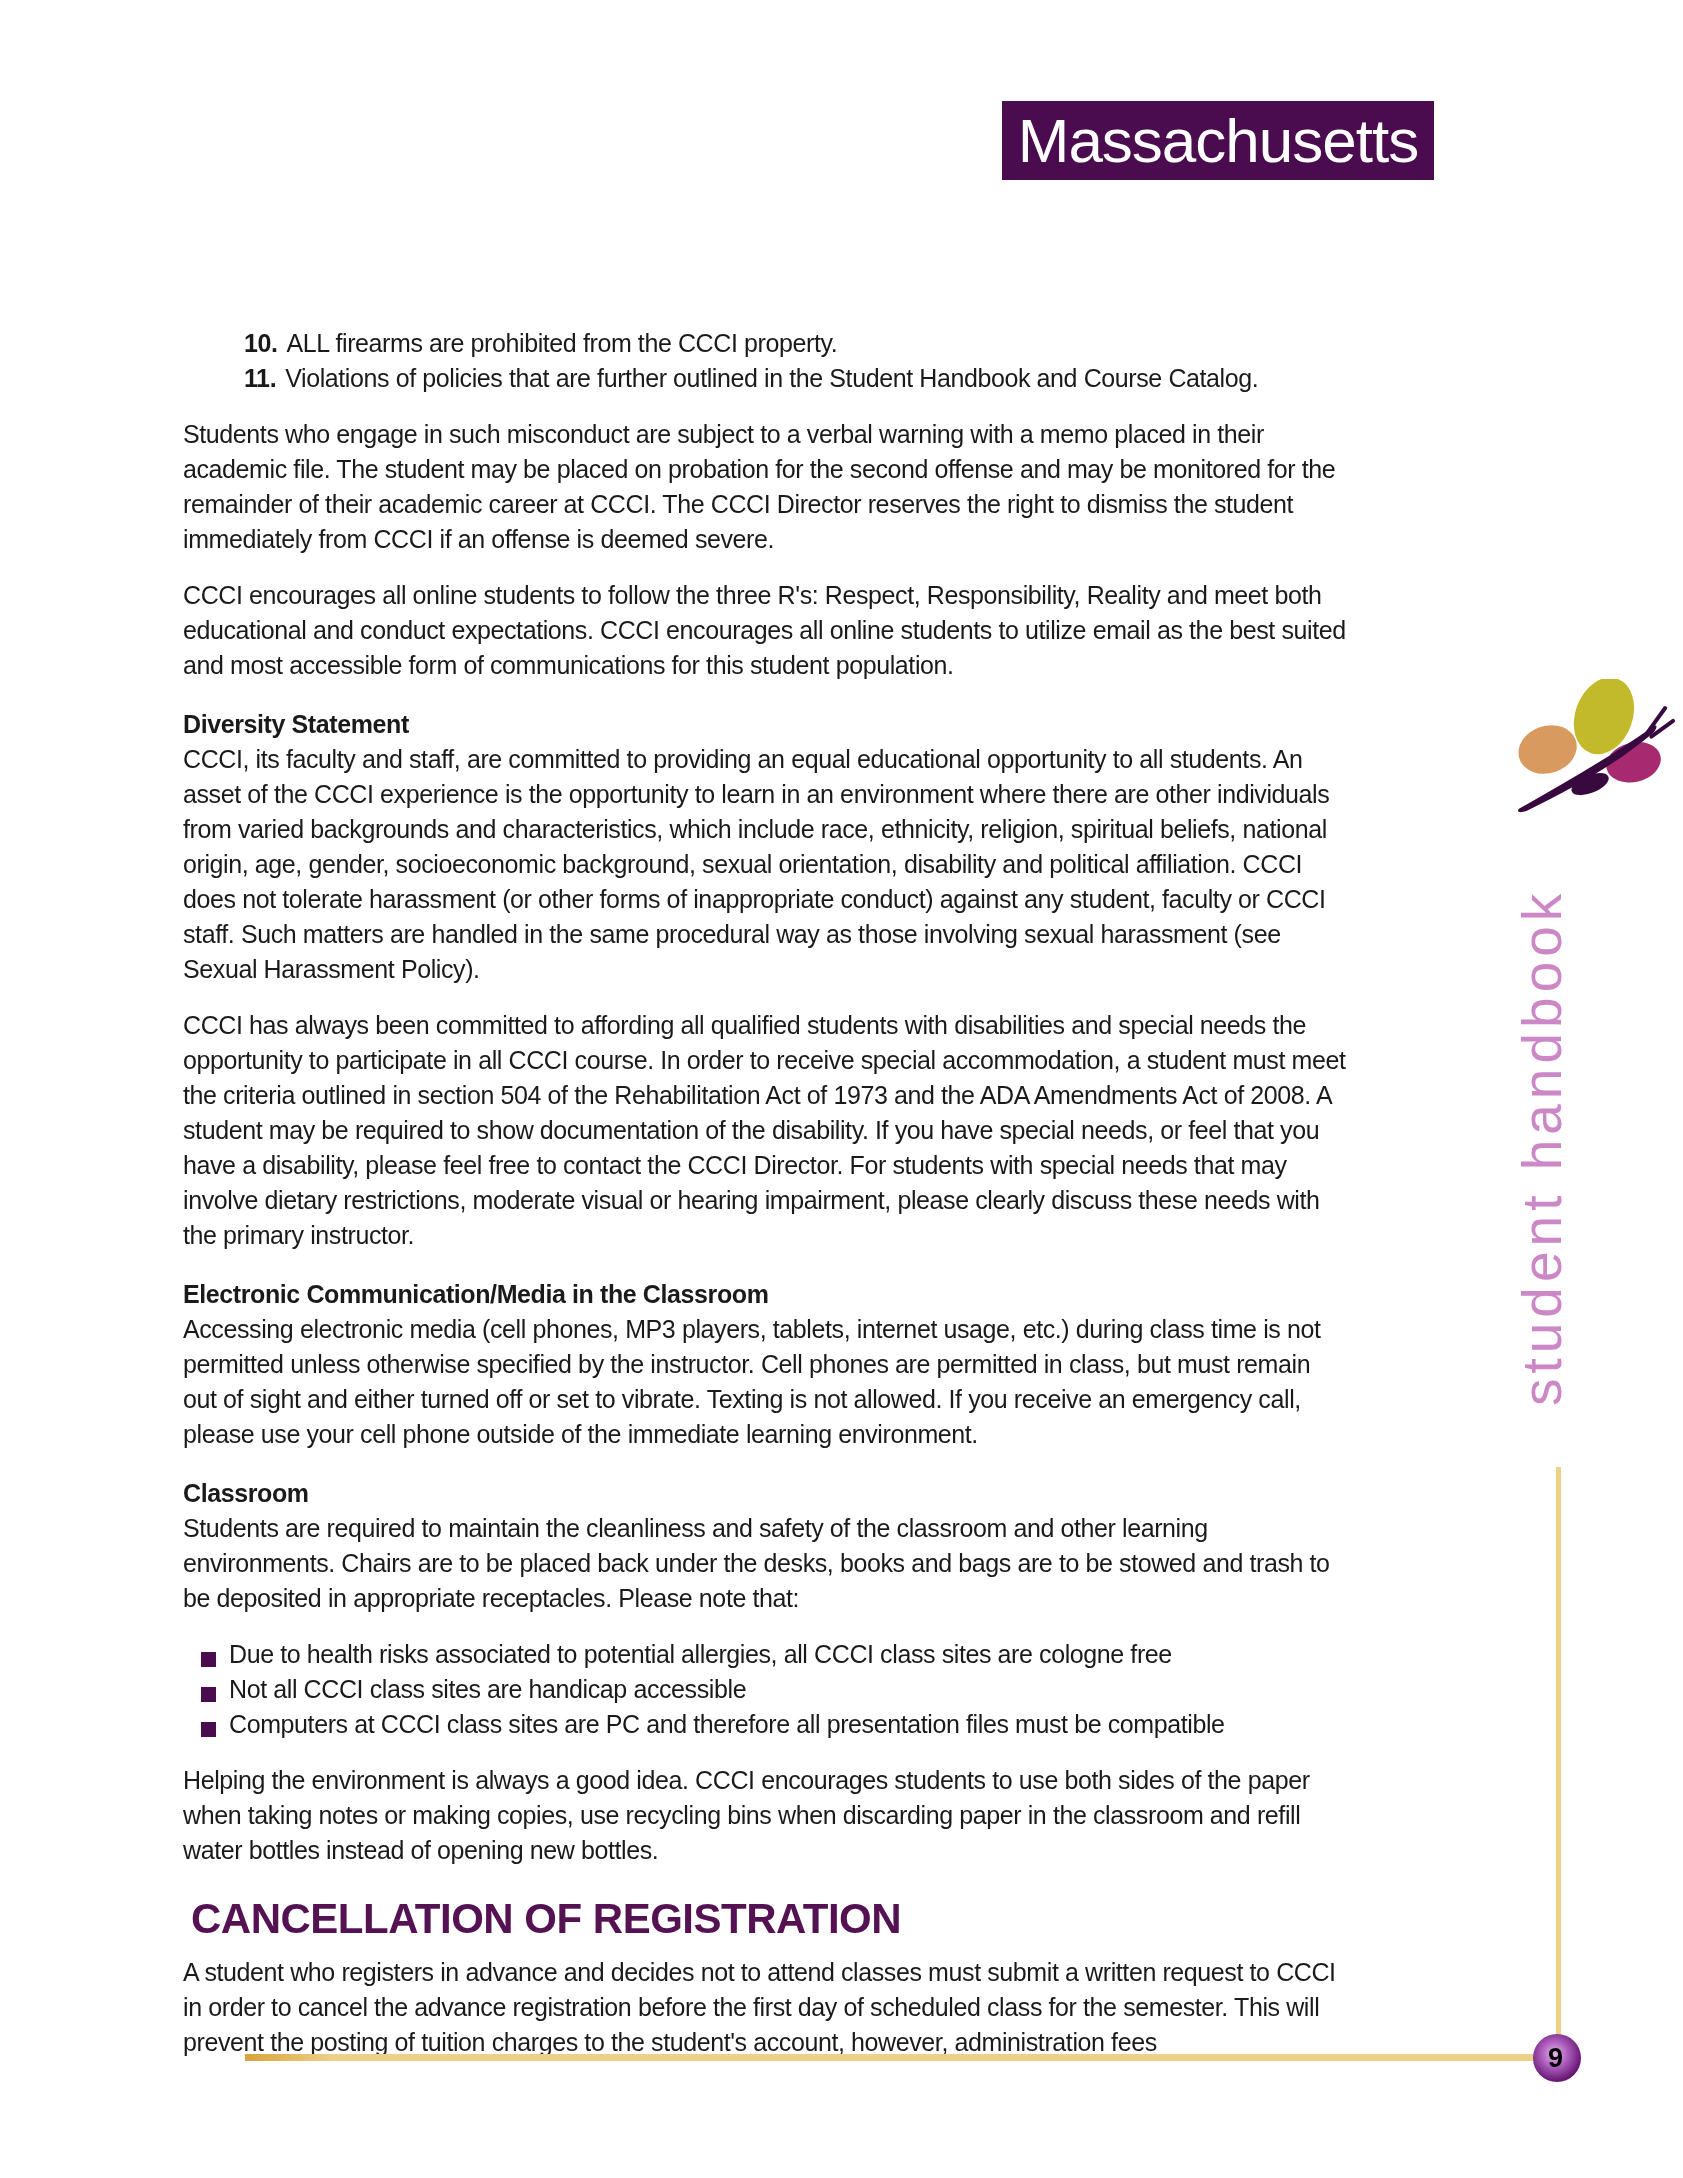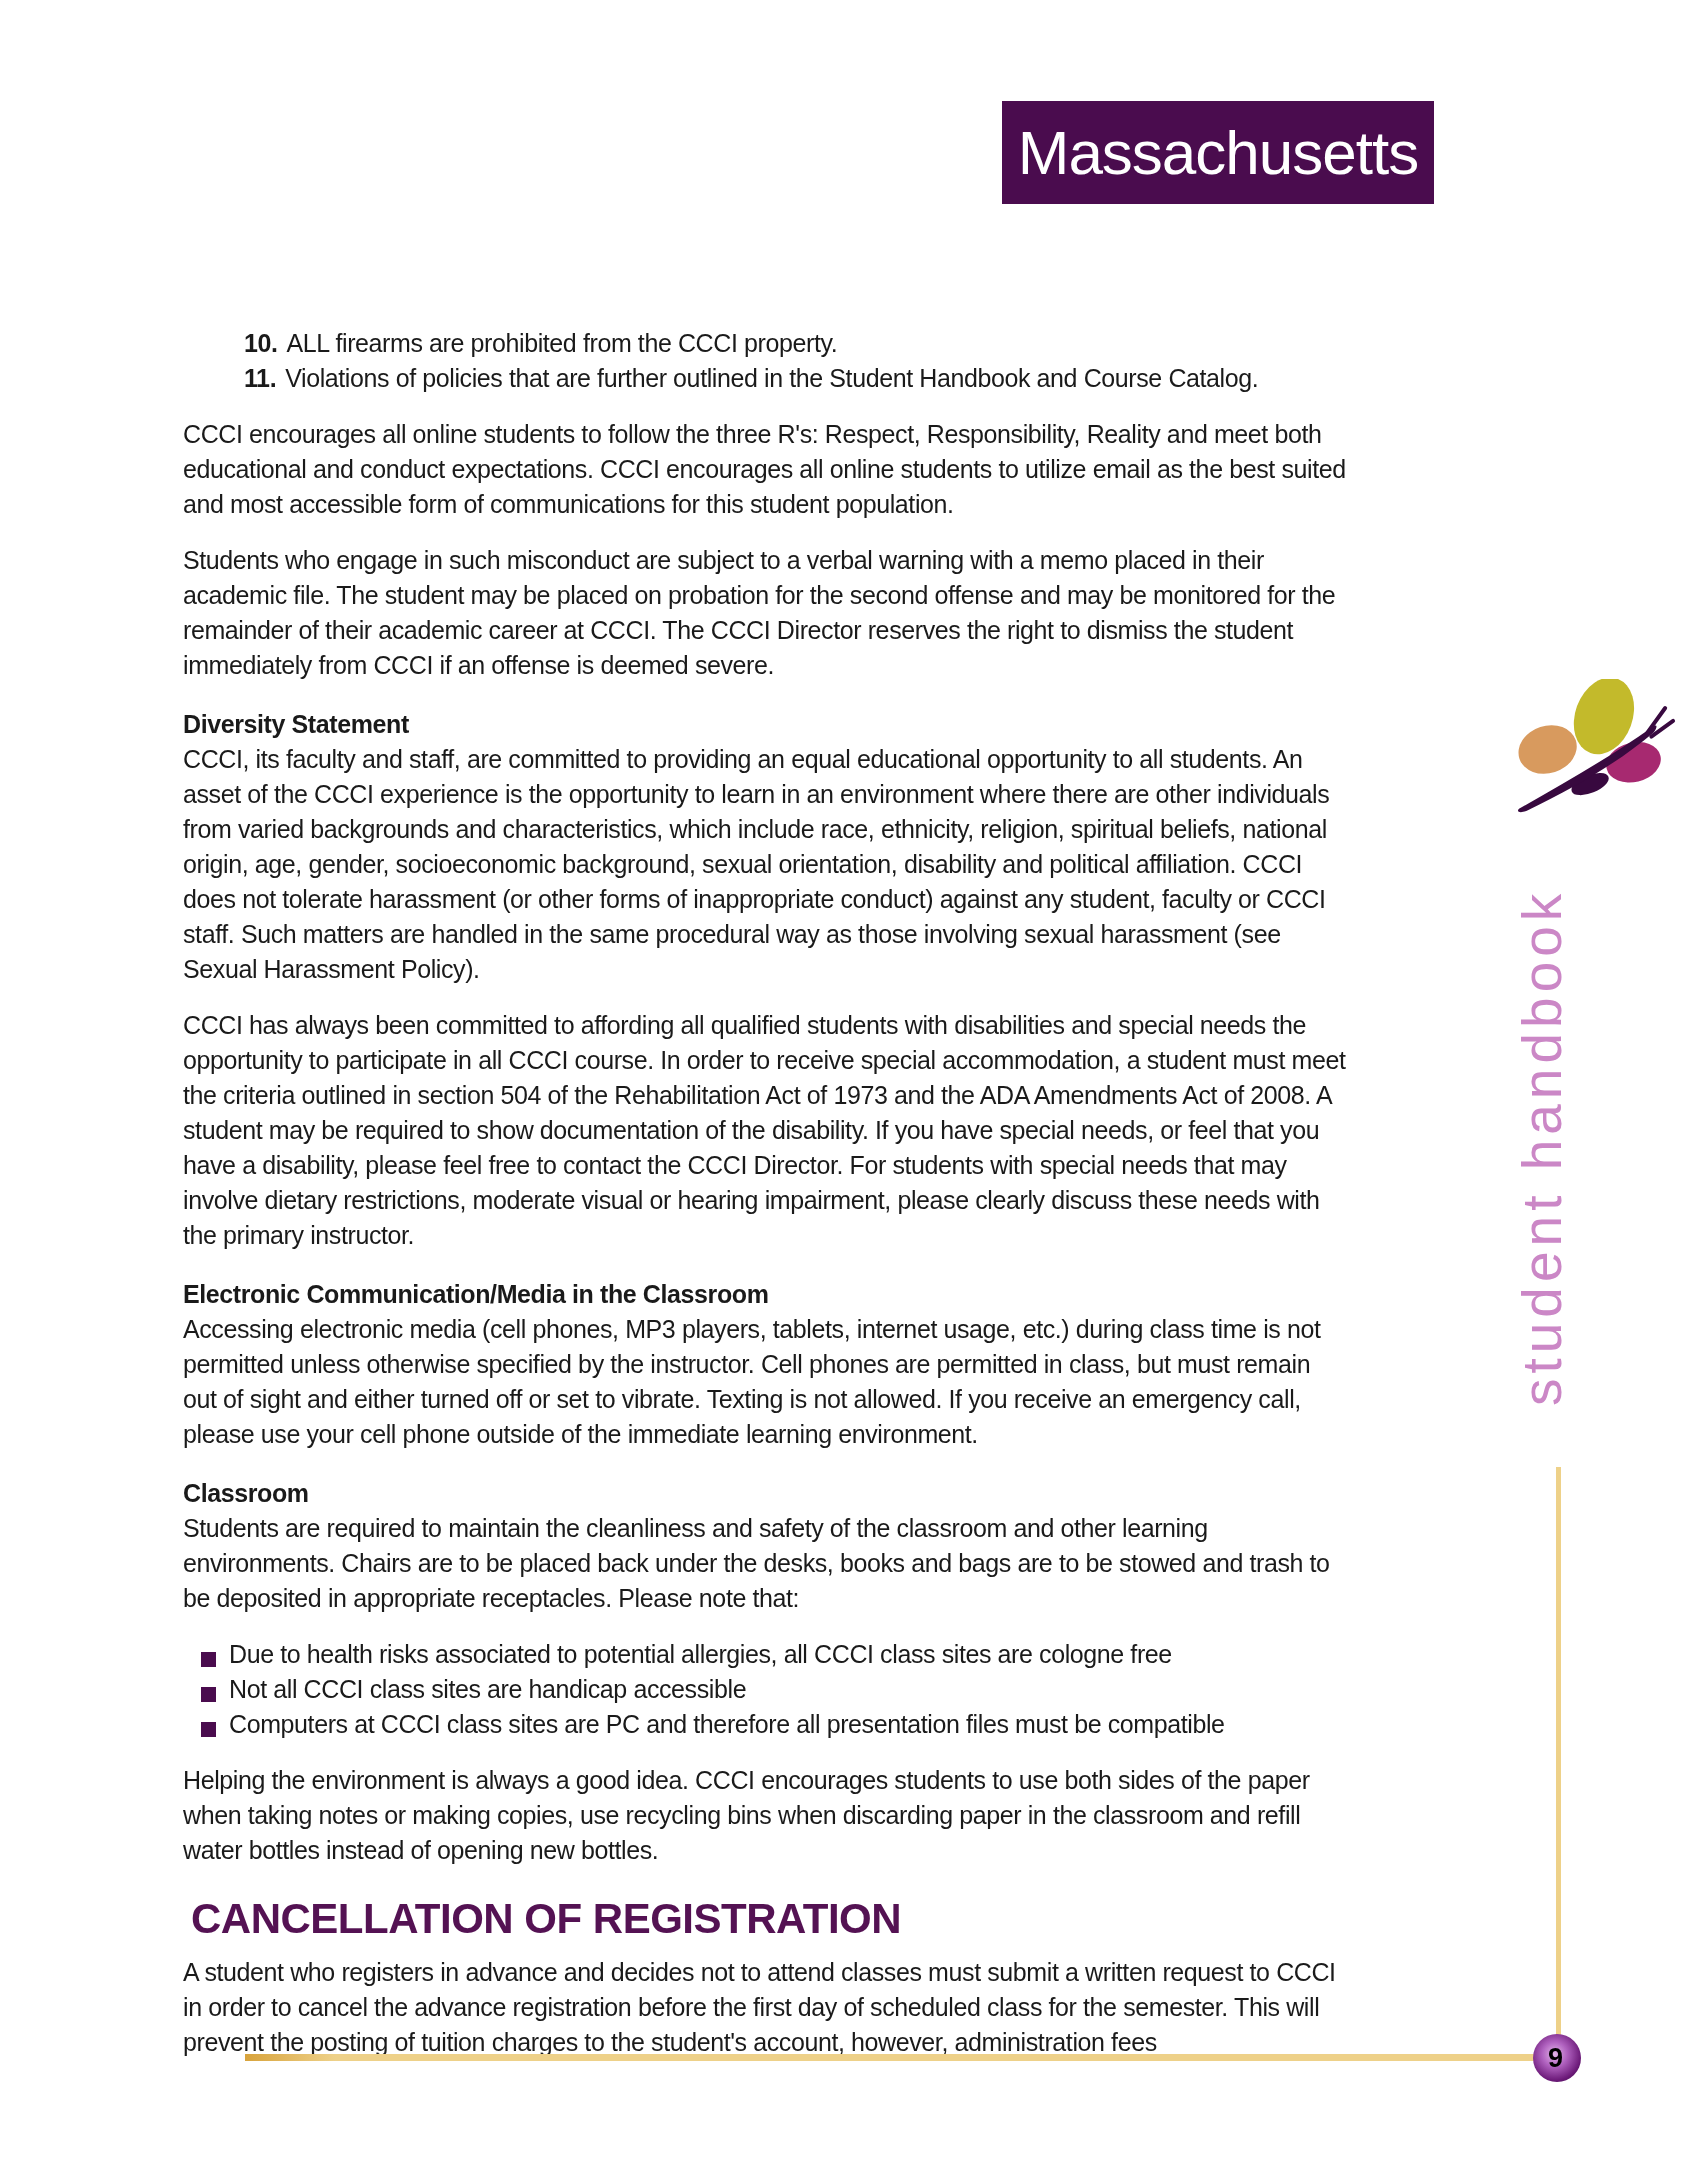--- a/index.html
+++ b/index.html
@@ -6,21 +6,21 @@
   .page{
     position:relative;
     width:1683px;height:2178px;
     background:#ffffff;
     overflow:hidden;
     font-family:"Liberation Sans", sans-serif;
     color:#1a1a1a;
   }
   
   .banner{
-    position:absolute;left:1002px;top:101px;width:432px;height:103px;
+    position:absolute;left:1002px;top:101px;width:432px;height:79px;
     background:var(--accent,#4a0c4e);
     display:flex;align-items:center;justify-content:center;
   }
   .banner-title{
     color:#ffffff;font-size:62px;font-weight:400;letter-spacing:-1px;white-space:nowrap;
   }
   
   .content{
     position:absolute;left:183px;top:326px;width:1163px;
     font-size:25px;line-height:35px;letter-spacing:-0.4px;
@@ -84,22 +84,22 @@
       <div class="olist">
         <div class="olist-item">
           <span class="num">10.</span>
           <span>ALL firearms are prohibited from the CCCI property.</span>
         </div>
         <div class="olist-item">
           <span class="num">11.</span>
           <span>Violations of policies that are further outlined in the Student Handbook and Course Catalog.</span>
         </div>
       </div>
+      <div class="para">Students who engage in such misconduct are subject to a verbal warning with a memo placed in their academic file. The student may be placed on probation for the second offense and may be monitored for the remainder of their academic career at CCCI. The CCCI Director reserves the right to dismiss the student immediately from CCCI if an offense is deemed severe.</div>
       <div class="para">CCCI encourages all online students to follow the three R's: Respect, Responsibility, Reality and meet both educational and conduct expectations. CCCI encourages all online students to utilize email as the best suited and most accessible form of communications for this student population.</div>
-      <div class="para">Students who engage in such misconduct are subject to a verbal warning with a memo placed in their academic file. The student may be placed on probation for the second offense and may be monitored for the remainder of their academic career at CCCI. The CCCI Director reserves the right to dismiss the student immediately from CCCI if an offense is deemed severe.</div>
       <div class="heading">Diversity Statement</div>
       <div class="para">CCCI, its faculty and staff, are committed to providing an equal educational opportunity to all students. An asset of the CCCI experience is the opportunity to learn in an environment where there are other individuals from varied backgrounds and characteristics, which include race, ethnicity, religion, spiritual beliefs, national origin, age, gender, socioeconomic background, sexual orientation, disability and political affiliation. CCCI does not tolerate harassment (or other forms of inappropriate conduct) against any student, faculty or CCCI staff. Such matters are handled in the same procedural way as those involving sexual harassment (see Sexual Harassment Policy).</div>
       <div class="para">CCCI has always been committed to affording all qualified students with disabilities and special needs the opportunity to participate in all CCCI course. In order to receive special accommodation, a student must meet the criteria outlined in section 504 of the Rehabilitation Act of 1973 and the ADA Amendments Act of 2008. A student may be required to show documentation of the disability. If you have special needs, or feel that you have a disability, please feel free to contact the CCCI Director. For students with special needs that may involve dietary restrictions, moderate visual or hearing impairment, please clearly discuss these needs with the primary instructor.</div>
       <div class="heading">Electronic Communication/Media in the Classroom</div>
       <div class="para">Accessing electronic media (cell phones, MP3 players, tablets, internet usage, etc.) during class time is not permitted unless otherwise specified by the instructor. Cell phones are permitted in class, but must remain out of sight and either turned off or set to vibrate. Texting is not allowed. If you receive an emergency call, please use your cell phone outside of the immediate learning environment.</div>
       <div class="heading">Classroom</div>
       <div class="para">Students are required to maintain the cleanliness and safety of the classroom and other learning environments. Chairs are to be placed back under the desks, books and bags are to be stowed and trash to be deposited in appropriate receptacles. Please note that:</div>
       <div class="ulist">
         <div class="ulist-item">
           <span class="sq"></span>

